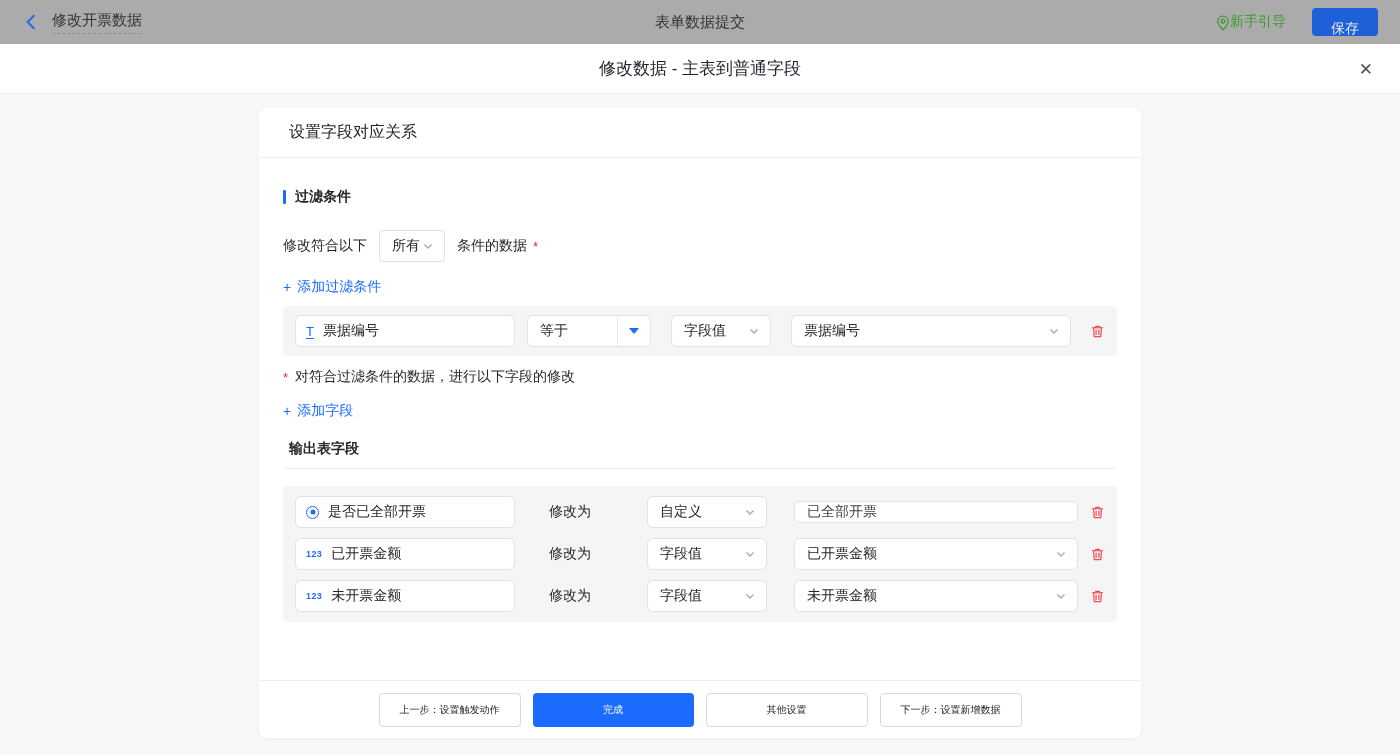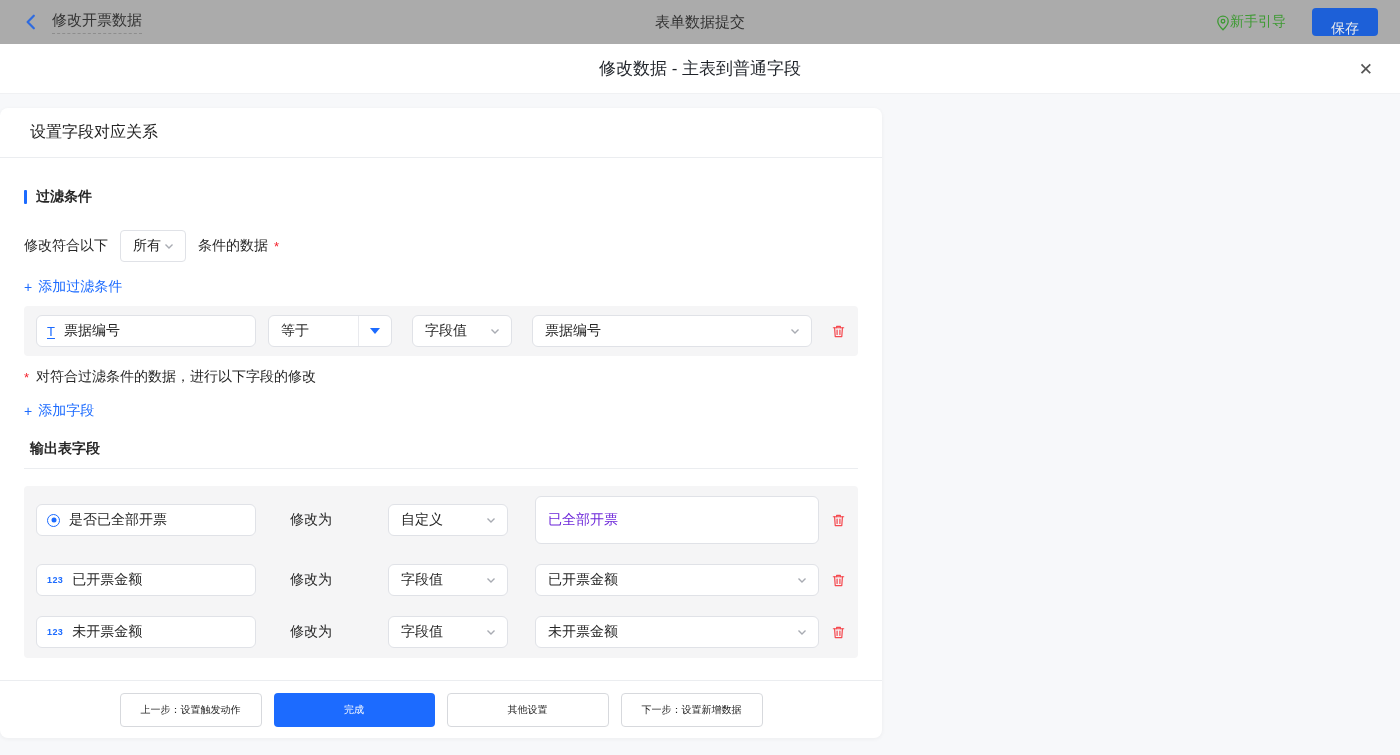--- a/index.html
+++ b/index.html
@@ -24,21 +24,21 @@
             height:28px;padding:12px 19px;font-size:14px;cursor:pointer;font-family:inherit}
 
   
   .modal-header{height:50px;background:#fff;position:relative;display:flex;align-items:center;
                 justify-content:center;border-bottom:1px solid #f0f1f3}
   .modal-title{font-size:17px;font-weight:500;color:#1f2329}
   .close-btn{position:absolute;right:27px;top:50%;transform:translateY(-50%);font-size:17px;
              color:#555;background:none;border:none;cursor:pointer;line-height:1}
 
   
-  .content{height:661px;background:var(--page_bg);display:flex;justify-content:flex-start;
+  .content{height:661px;background:var(--page_bg);display:flex;justify-content:center;
            align-items:flex-start;padding-top:14px}
   .panel{width:882px;height:630px;background:#fff;border-radius:8px;
          box-shadow:0 1px 4px rgba(31,35,41,.05);display:flex;flex-direction:column}
   .panel-header{height:50px;display:flex;align-items:center;padding:0 30px;font-size:16px;
                 color:#262626;border-bottom:1px solid var(--border);flex-shrink:0}
   .panel-body{flex:1;padding:0 24px;overflow:hidden}
 
   .section-title{display:flex;align-items:center;margin-top:30px;font-size:14px;
                  font-weight:700;color:#262626}
   .section-bar{width:3px;height:14px;background:var(--accent);margin-right:9px;border-radius:1px}
@@ -76,26 +76,26 @@
   .trash-btn{margin-left:auto;color:var(--danger);background:none;border:none;display:flex;cursor:pointer}
 
   .note-row{margin-top:12px;font-size:14px;color:#262626;display:flex;align-items:center;gap:7px}
   .note-row .asterisk{margin-left:0}
   .cols-header{display:flex;margin-top:20px;padding:0 6px;font-size:14px;font-weight:600;color:#262626}
   .col-target{width:544px}
   .cols-divider{border-bottom:1px solid var(--border);margin-top:10px}
 
   .map-box{margin-top:17px;background:var(--row_bg);border-radius:4px;padding:10px 12px}
   .map-row{display:flex;align-items:center}
-  .map-row + .map-row{margin-top:20px}
+  .map-row + .map-row{margin-top:10px}
   .modify-label{font-size:14px;color:#262626;margin:0 56px 0 34px;white-space:nowrap}
   .map-type-select{width:120px}
   .map-value-select{width:284px;margin-left:27px}
-  .value-input{width:284px;margin-left:27px;height:48px;border:1px solid var(--input_border);
-               border-radius:6px;padding:0 12px;font-size:14px;color:#6d28d9;background:#fff;
+  .value-input{width:284px;margin-left:27px;height:22px;border:1px solid var(--input_border);
+               border-radius:6px;padding:0 12px;font-size:14px;color:#404040;background:#fff;
                font-family:Liberation Mono, monospace}
 
   .panel-footer{border-top:1px solid var(--border);height:58px;display:flex;align-items:center;
                 justify-content:center;gap:12px;flex-shrink:0}
   .btn{height:34px;border-radius:4px;font-size:10px;cursor:pointer;font-family:inherit}
   .btn-outline{background:#fff;border:1px solid #d7d9dd;color:#262626;padding:0 20px}
   .btn-primary{background:var(--accent);border:none;color:#fff;min-width:161px}
   .btn-other{min-width:162px}
 </style>
 </head>

